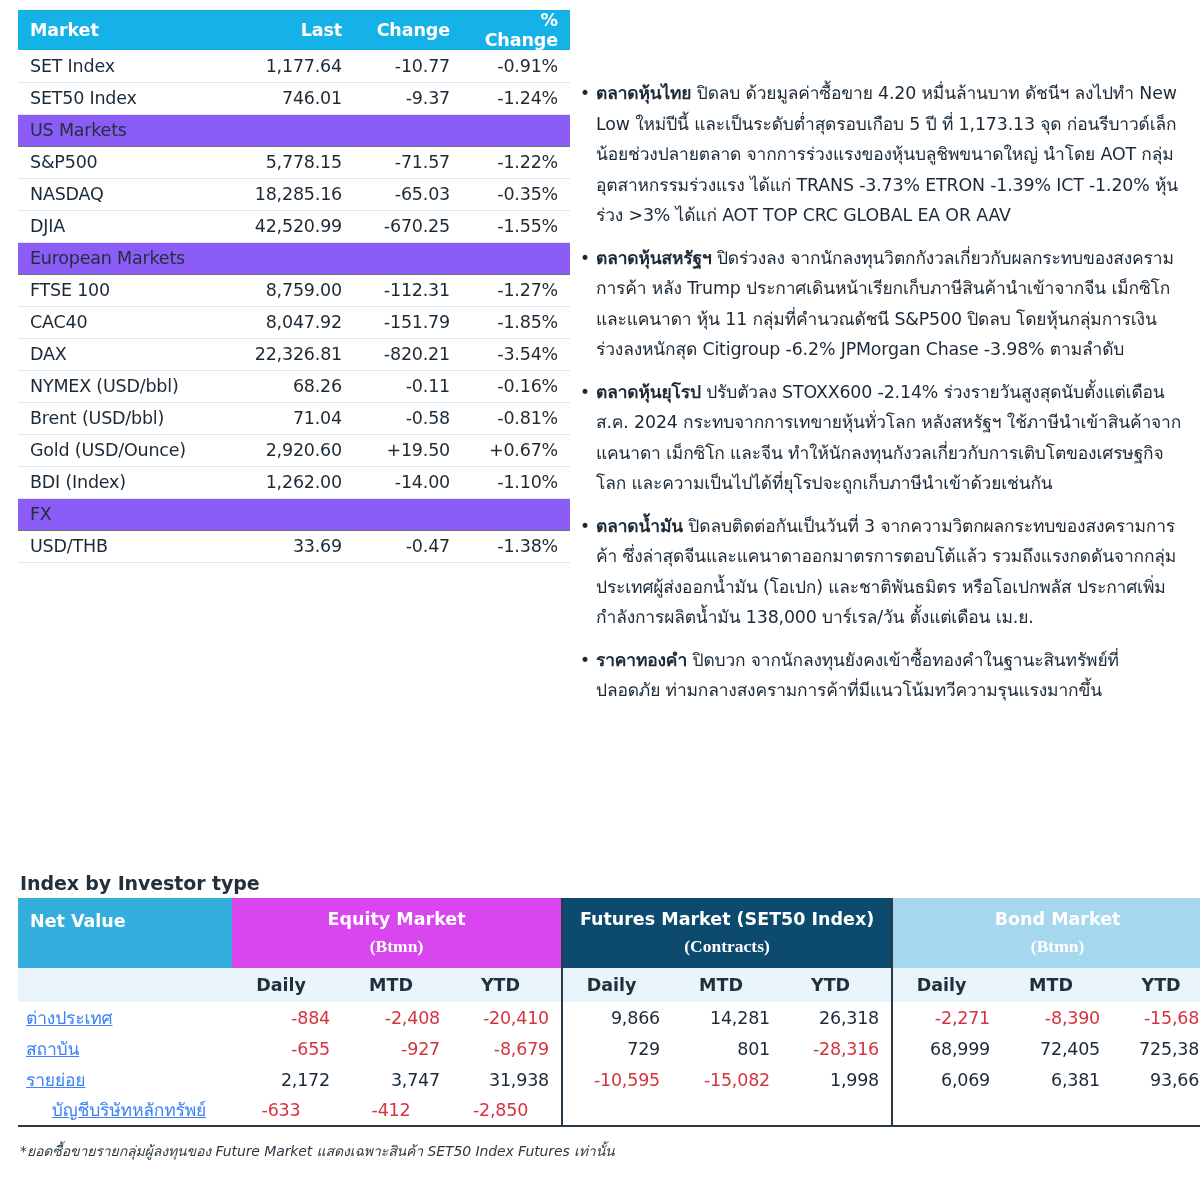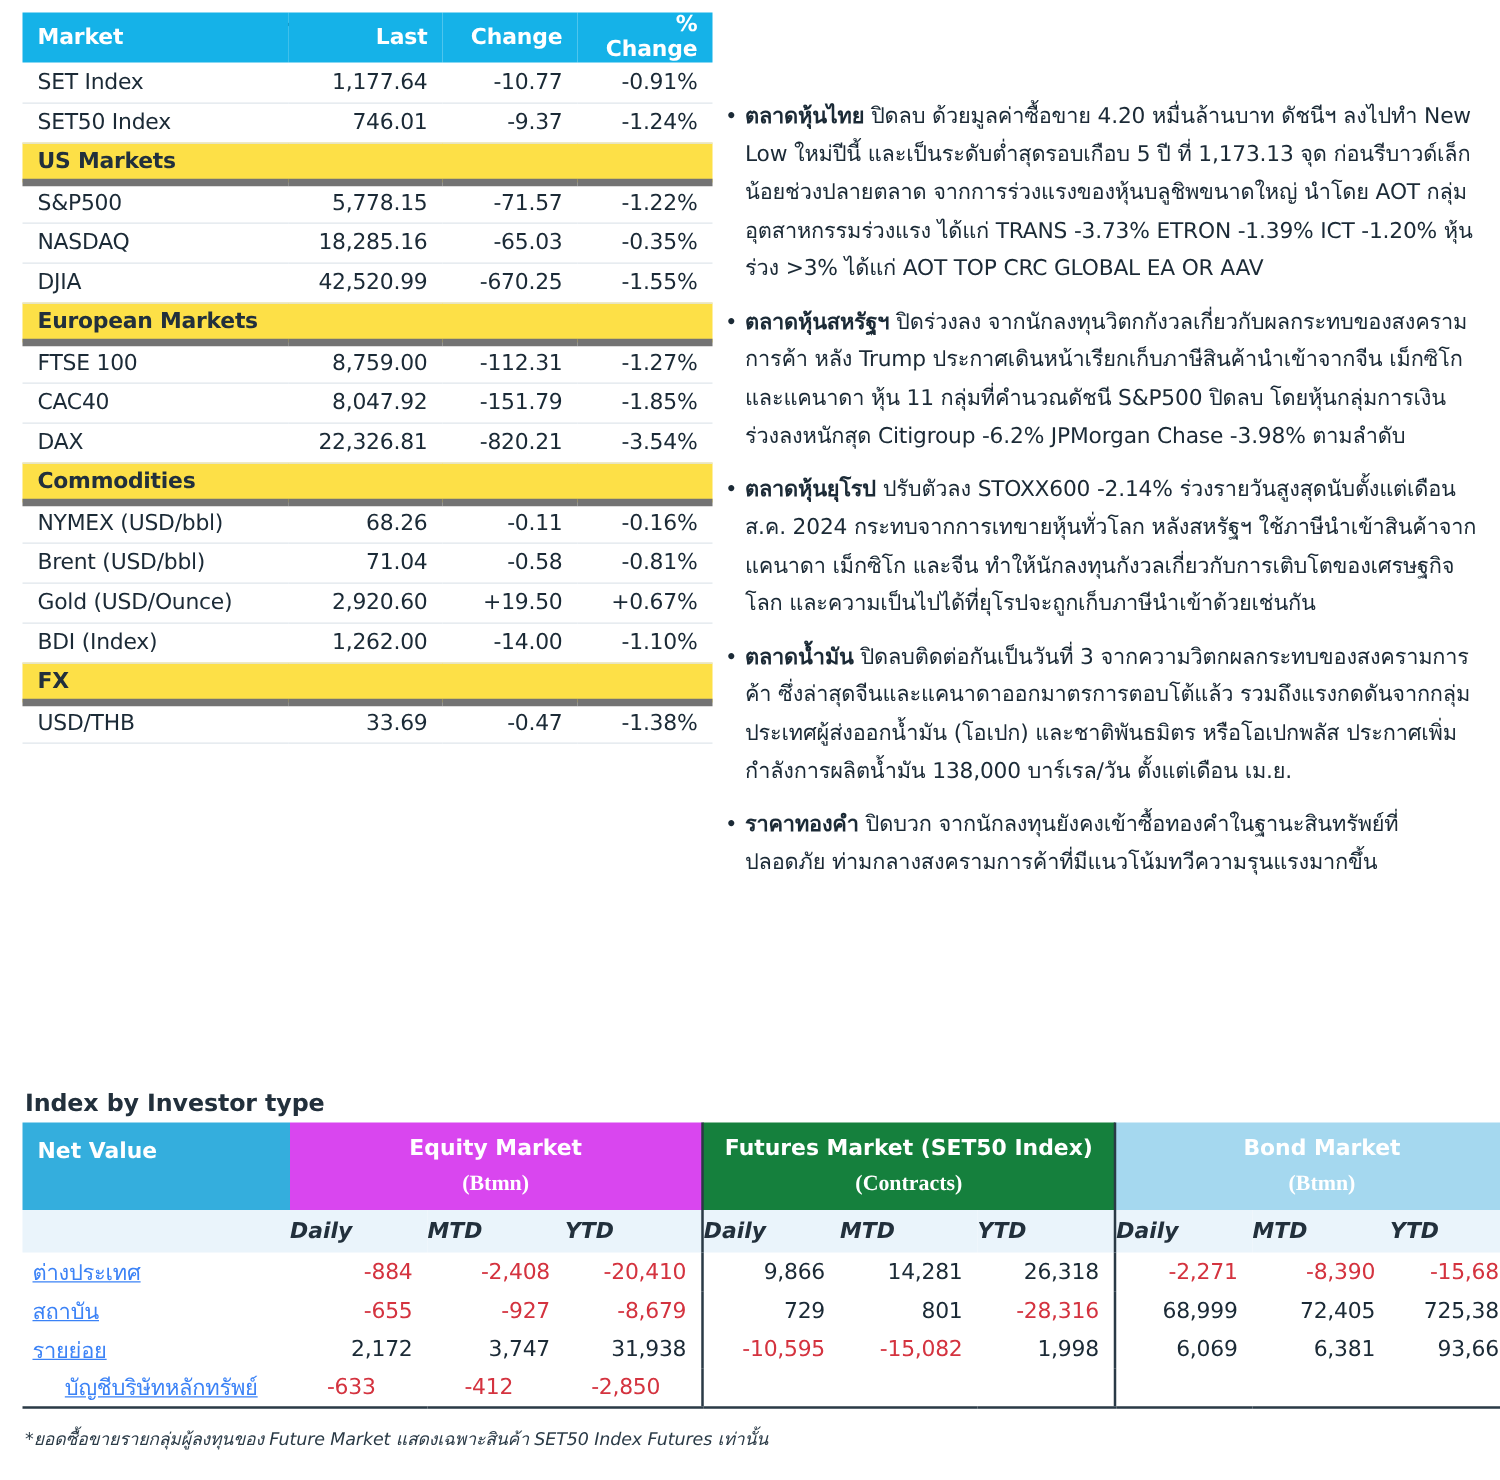--- a/index.html
+++ b/index.html
@@ -39,23 +39,23 @@
   .mkt td {
     height: 32px;
     font-size: 17.5px;
     vertical-align: middle;
     border-bottom: 1px solid #dfe6ec;
     letter-spacing: -0.2px;
   }
   .mkt td.c-name { text-align: left;  padding-left: 12px; color: #1b2a36; }
   .mkt td.c-num  { text-align: right; padding-right: 12px; color: #1b2a36; }
   .mkt tr.grp td {
-    background: #fde047;
-    font-weight: bold;
-    border-bottom: 6px solid #737373;
+    background: #8b5cf6;
+    font-weight: normal;
+    border-bottom: 1px solid #737373;
     color: #22303c;
   }
   .neg { color: #D4333F; }
   .pos { color: #2E9E6B; }
   .w-name { width: 213px; }
   .w-last { width: 123px; }
   .w-chg  { width: 108px; }
   .w-pct  { width: 108px; }
 
   
@@ -101,34 +101,33 @@
   }
   .inv th.h-net {
     background: #34AEDD;
     text-align: left;
     padding-left: 12px;
     vertical-align: top;
     padding-top: 10px;
     margin-top: 24px;
   }
   .inv th.h-eq   { background: #d946ef; }
-  .inv th.h-fu   { background: #15803d; border-left: 2px solid #2a3a46; }
+  .inv th.h-fu   { background: #0c4a6e; border-left: 2px solid #2a3a46; }
   .inv th.h-bo   { background: #A5D8EF; border-left: 2px solid #2a3a46; }
   .inv th .sub2 { display: block; font-weight: bold; font-family: Liberation Serif, serif; }
 
   .inv .hdr2 td {
     background: #EAF4FB;
     height: 34px;
     font-size: 17.5px;
     font-weight: bold;
     color: #22303c;
-    text-align: left;
+    text-align: center;
     padding-right: 12px;
     vertical-align: middle;
-    font-style: italic;
   }
   .inv .hdr2 td.lbl { background: #EAF4FB; }
   .inv .hdr2 td.bl { border-left: 2px solid #2a3a46; }
 
   .inv tbody td {
     height: 31px;
     font-size: 17.5px;
     vertical-align: middle;
     text-align: right;
     padding-right: 12px;
@@ -226,23 +225,20 @@
             <td class="c-name">CAC40</td>
             <td class="c-num">8,047.92</td>
             <td class="c-num neg">-151.79</td>
             <td class="c-num neg">-1.85%</td>
           </tr>
           <tr>
             <td class="c-name">DAX</td>
             <td class="c-num">22,326.81</td>
             <td class="c-num neg">-820.21</td>
             <td class="c-num neg">-3.54%</td>
-          </tr>
-          <tr class="grp">
-            <td class="c-name" colspan="4">Commodities</td>
           </tr>
           <tr>
             <td class="c-name">NYMEX (USD/bbl)</td>
             <td class="c-num">68.26</td>
             <td class="c-num neg">-0.11</td>
             <td class="c-num neg">-0.16%</td>
           </tr>
           <tr>
             <td class="c-name">Brent (USD/bbl)</td>
             <td class="c-num">71.04</td>

